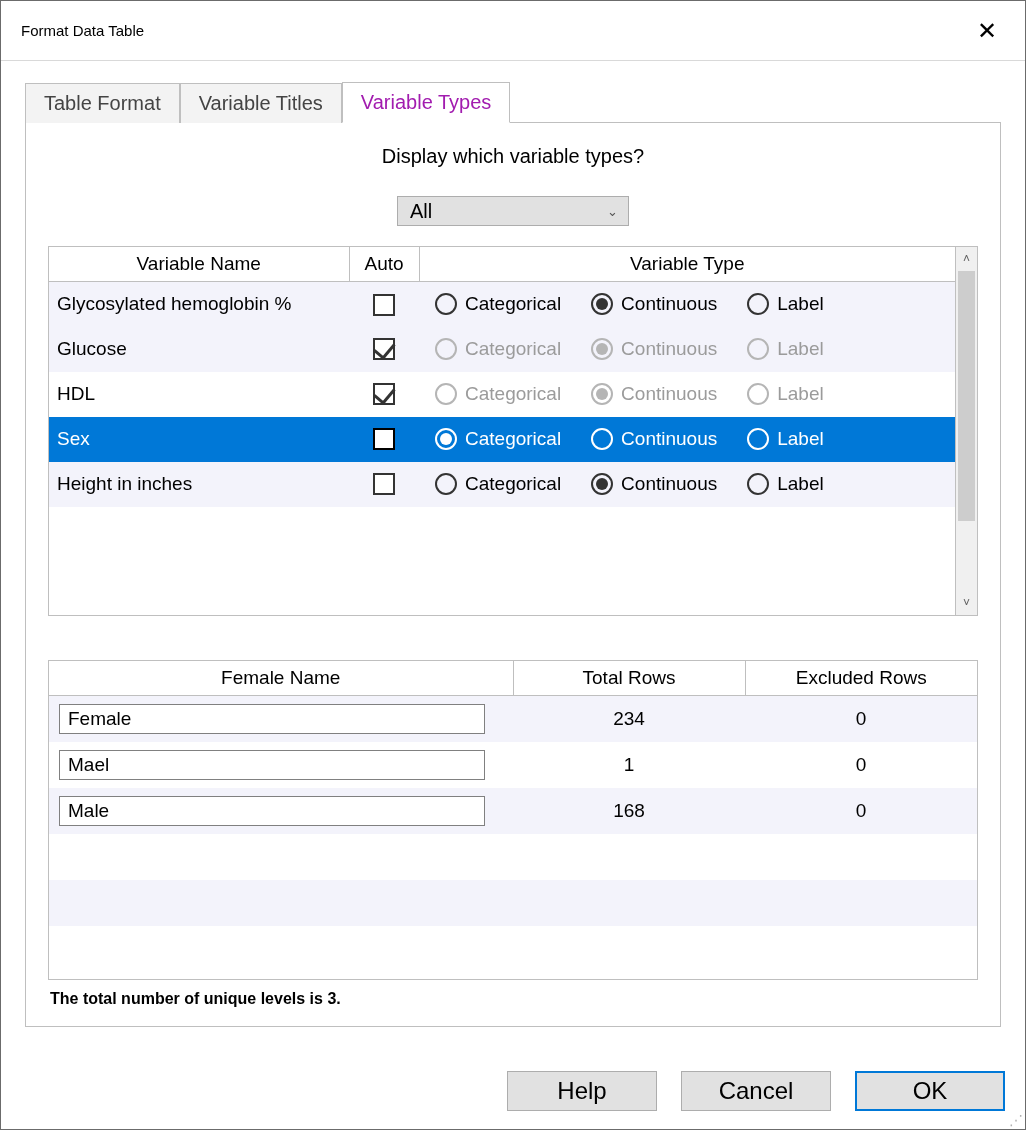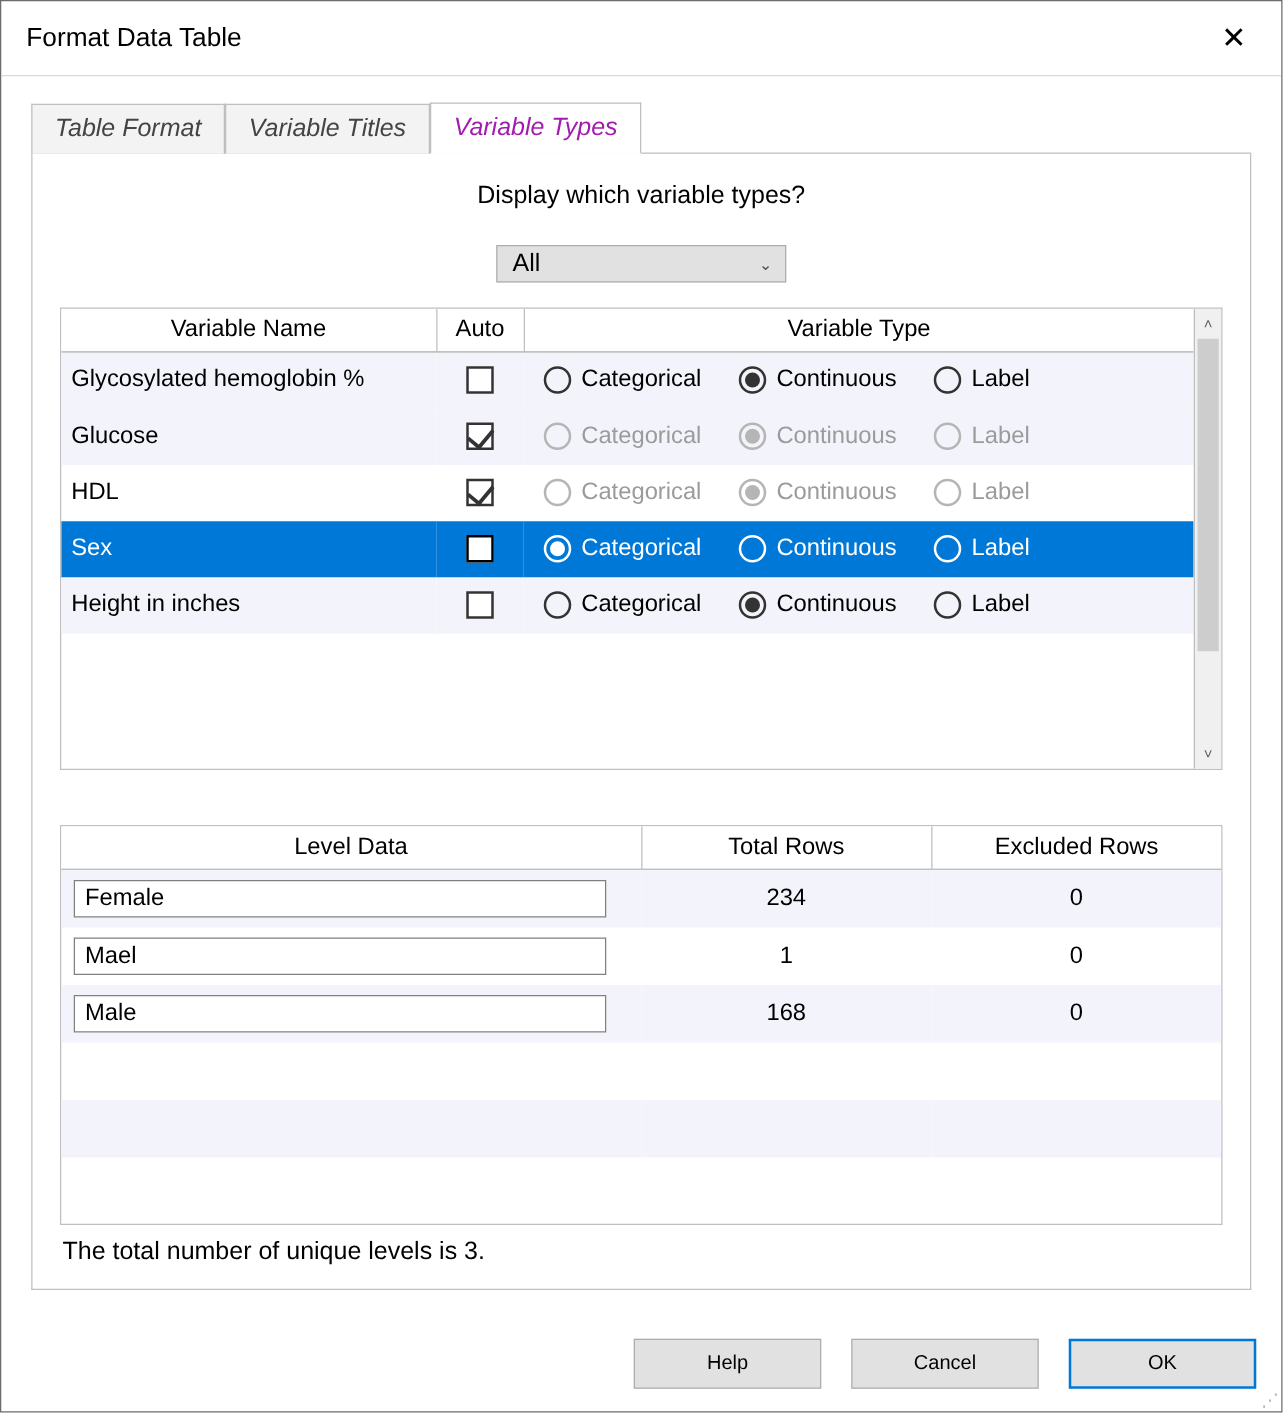--- a/index.html
+++ b/index.html
@@ -16,37 +16,36 @@
     position: relative;
   }
   .titlebar {
     display: flex;
     align-items: center;
     justify-content: space-between;
     height: 60px;
     padding: 0 18px 0 20px;
     border-bottom: 1px solid #d9d9d9;
   }
-  .titlebar .title { font-size: 21px; }
+  .titlebar .title { font-size: 15px; }
   .close-x {
     font-size: 24px;
     line-height: 1;
     width: 40px;
     text-align: center;
     cursor: default;
   }
   .content {
     padding: 20px 24px 0 24px;
   }
   .tabstrip {
     display: flex;
     align-items: flex-end;
     border-bottom: 1px solid #bfbfbf;
     margin-bottom: 0;
-    font-style: italic;
   }
   .tab {
     padding: 8px 18px;
     border: 1px solid #bfbfbf;
     border-bottom: none;
     background: #f3f3f3;
     margin-right: 0;
     position: relative;
     top: 1px;
     color: #444;
@@ -215,37 +214,38 @@
     border: 1px solid #808080;
     padding: 2px 8px;
     font-family: inherit;
     font-size: 19px;
     text-align: left;
     background: #fff;
     margin-left: 2px;
   }
   .status-line {
     margin: 10px 0 0 2px;
-    font-size: 20px;
+    font-size: 16px;
+    font-weight: bold;
   }
   
   .footer {
     position: absolute;
     right: 20px;
     bottom: 18px;
     display: flex;
     gap: 24px;
   }
   .btn {
     width: 150px;
     height: 40px;
     border: 1px solid #adadad;
     background: #e1e1e1;
     font-family: inherit;
-    font-size: 16px;
+    font-size: 24px;
     text-align: center;
   }
   .btn.primary {
     border: 2px solid #0078d7;
   }
   .resize-grip {
     position: absolute;
     right: 2px; bottom: 2px;
     width: 14px; height: 14px;
     color: #b0b0b0;
@@ -398,21 +398,21 @@
             <div class="sb-thumb"></div>
           </div>
         <div class="sb-arrow">˅</div>
       </div>
     </div>
 
     <div class="levels-shell">
       <table>
         <thead>
           <tr>
-            <th class="ln">Level Data</th>
+            <th class="ln">Female Name</th>
             <th class="tr">Total Rows</th>
             <th>Excluded Rows</th>
           </tr>
         </thead>
         <tbody id="lvlbody">
             <tr class="even">
               <td style="text-align: left;"><input class="lvl-input" value="Female" style=""></td>
               <td>234</td>
               <td>0</td>
             </tr>

